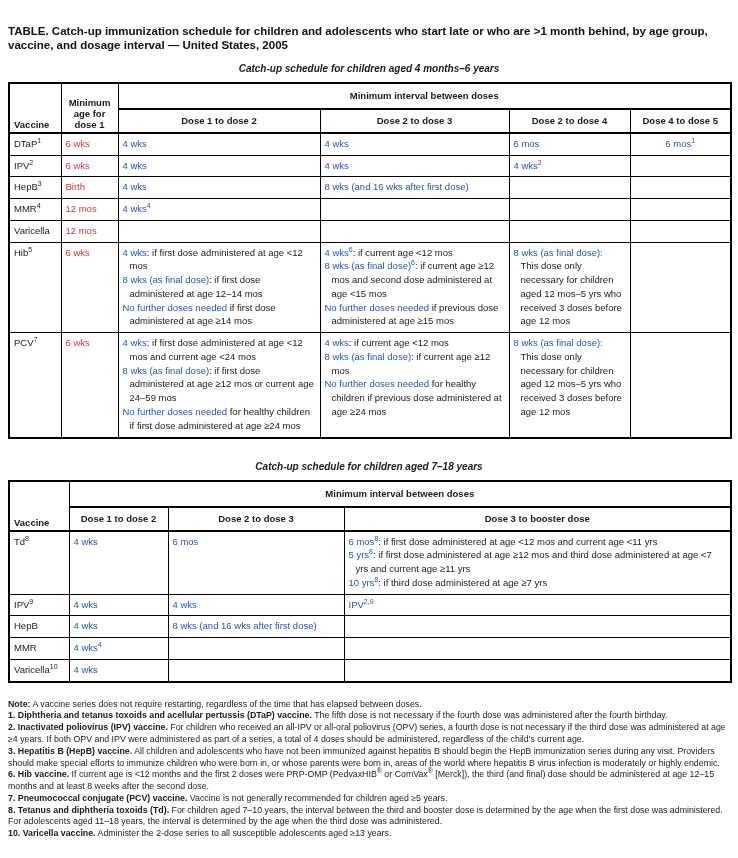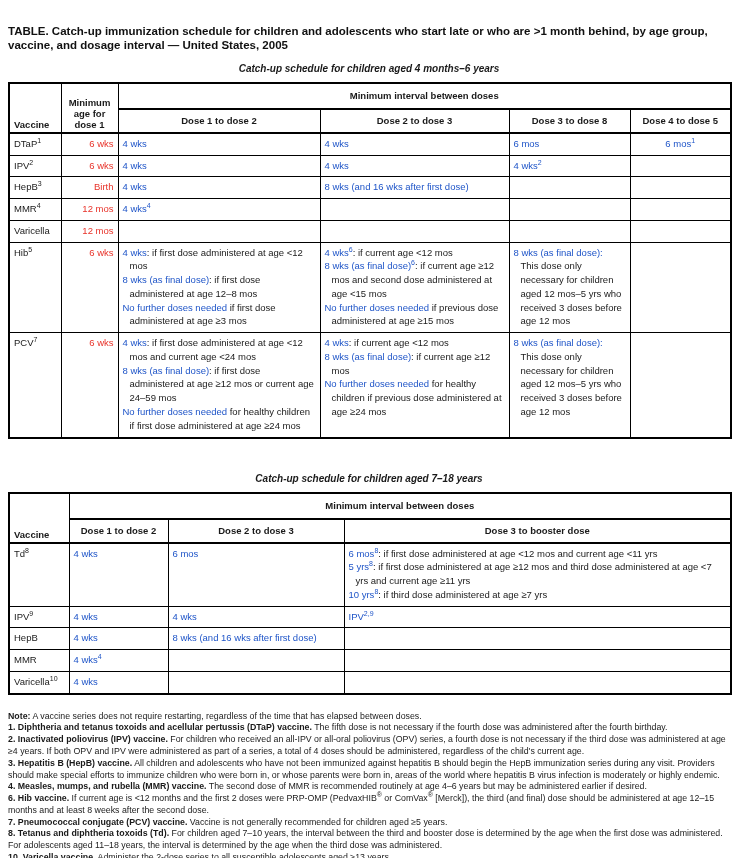--- a/index.html
+++ b/index.html
@@ -14,21 +14,21 @@
   table { border-width:2px; }
   th { font-size:9.5px; font-weight:bold; padding:2px 4px; background:#fff; }
   td { font-size:9.5px; line-height:1.45; padding:3px 4px 4px 4px; vertical-align:top; }
   .th-vaccine { text-align:left; vertical-align:bottom; padding-left:4px; }
   .th-minage { text-align:center; vertical-align:bottom; }
   .th-span { text-align:center; border-bottom:2px solid #000; height:20px; vertical-align:middle; }
   .th-sub { text-align:center; height:18px; vertical-align:middle; }
   tbody tr:first-child td { border-top:2px solid #000; }
 
   td.col-v { white-space:nowrap; }
-  td.col-m { text-align:right; white-space:nowrap; }
+  td.col-m { text-align:left; white-space:nowrap; }
   .t1 td.col-i3 { text-align:center; }
 
   .cellp { margin:0; padding-left:7px; text-indent:-7px; }
   .cellp.ind { padding-left:7px; text-indent:0; }
 
   sup { font-size:7px; line-height:0; }
 
   .footnotes { margin-top:16px; }
   .fn { font-size:8.8px; line-height:1.34; color:#1a1a1a; }
 </style>
@@ -52,21 +52,21 @@
     </colgroup>
     <thead>
       <tr>
         <th rowspan="2" class="th-vaccine">Vaccine</th>
         <th rowspan="2" class="th-minage">Minimum age for dose 1</th>
         <th colspan="4" class="th-span">Minimum interval between doses</th>
       </tr>
       <tr>
         <th class="th-sub">Dose 1 to dose 2</th>
         <th class="th-sub">Dose 2 to dose 3</th>
-        <th class="th-sub">Dose 3 to dose 8</th>
+        <th class="th-sub">Dose 2 to dose 4</th>
         <th class="th-sub">Dose 4 to dose 5</th>
       </tr>
     </thead>
     <tbody id="t1-body">
         <tr>
           <td class="col-v"><span>DTaP</span><sup>1</sup></td>
           <td class="col-m" style="color: rgb(232, 51, 42);">6 wks</td>
           <td class="col-i0">
             <div class="cellp"><span style="color: rgb(31, 85, 200);">4 wks</span></div>
           </td>
@@ -122,22 +122,22 @@
           <td class="col-i0"></td>
           <td class="col-i1"></td>
           <td class="col-i2"></td>
           <td class="col-i3"></td>
         </tr>
         <tr>
           <td class="col-v"><span>Hib</span><sup>5</sup></td>
           <td class="col-m" style="color: rgb(232, 51, 42);">6 wks</td>
           <td class="col-i0">
             <div class="cellp"><span style="color: rgb(31, 85, 200);">4 wks</span><span style="color: rgb(26, 26, 26);">: if first dose administered at age &lt;12 mos</span></div>
-            <div class="cellp"><span style="color: rgb(31, 85, 200);">8 wks (as final dose)</span><span style="color: rgb(26, 26, 26);">: if first dose administered at age 12–8 mos</span></div>
-            <div class="cellp"><span style="color: rgb(31, 85, 200);">No further doses needed</span><span style="color: rgb(26, 26, 26);"> if first dose administered at age ≥3 mos</span></div>
+            <div class="cellp"><span style="color: rgb(31, 85, 200);">8 wks (as final dose)</span><span style="color: rgb(26, 26, 26);">: if first dose administered at age 12–14 mos</span></div>
+            <div class="cellp"><span style="color: rgb(31, 85, 200);">No further doses needed</span><span style="color: rgb(26, 26, 26);"> if first dose administered at age ≥14 mos</span></div>
           </td>
           <td class="col-i1">
             <div class="cellp"><span style="color: rgb(31, 85, 200);">4 wks</span><sup style="color: rgb(31, 85, 200);">6</sup><span style="color: rgb(26, 26, 26);">: if current age &lt;12 mos</span></div>
             <div class="cellp"><span style="color: rgb(31, 85, 200);">8 wks (as final dose)</span><sup style="color: rgb(31, 85, 200);">6</sup><span style="color: rgb(26, 26, 26);">: if current age ≥12 mos and second dose administered at age &lt;15 mos</span></div>
             <div class="cellp"><span style="color: rgb(31, 85, 200);">No further doses needed</span><span style="color: rgb(26, 26, 26);"> if previous dose administered at age ≥15 mos</span></div>
           </td>
           <td class="col-i2">
             <div class="cellp"><span style="color: rgb(31, 85, 200);">8 wks (as final dose)</span><span style="color: rgb(31, 85, 200);">:</span></div>
             <div class="cellp ind"><span style="color: rgb(26, 26, 26);">This dose only necessary for children aged 12 mos–5 yrs who received 3 doses before age 12 mos</span></div>
           </td>
@@ -158,21 +158,21 @@
           </td>
           <td class="col-i2">
             <div class="cellp"><span style="color: rgb(31, 85, 200);">8 wks (as final dose)</span><span style="color: rgb(31, 85, 200);">:</span></div>
             <div class="cellp ind"><span style="color: rgb(26, 26, 26);">This dose only necessary for children aged 12 mos–5 yrs who received 3 doses before age 12 mos</span></div>
           </td>
           <td class="col-i3"></td>
         </tr>
       </tbody>
   </table>
 
-  <div class="section-heading" style="margin-top:34px;">Catch-up schedule for children aged 7–18 years</div>
+  <div class="section-heading" style="margin-top:22px;">Catch-up schedule for children aged 7–18 years</div>
 
   <table class="t2">
     <colgroup>
       <col style="width:60px">
         <col style="width:99px">
         <col style="width:176px">
         <col style="width:387px">
     </colgroup>
     <thead>
       <tr>
@@ -239,20 +239,19 @@
           <td class="col-i2"></td>
         </tr>
       </tbody>
   </table>
 
   <div class="footnotes" id="footnotes">
       <div class="fn"><span style="color: rgb(26, 26, 26); font-weight: bold;">Note:</span><span style="color: rgb(26, 26, 26);"> A vaccine series does not require restarting, regardless of the time that has elapsed between doses.</span></div>
       <div class="fn"><span style="color: rgb(26, 26, 26); font-weight: bold;">1. Diphtheria and tetanus toxoids and acellular pertussis (DTaP) vaccine.</span><span style="color: rgb(26, 26, 26);"> The fifth dose is not necessary if the fourth dose was administered after the fourth birthday.</span></div>
       <div class="fn"><span style="color: rgb(26, 26, 26); font-weight: bold;">2. Inactivated poliovirus (IPV) vaccine.</span><span style="color: rgb(26, 26, 26);"> For children who received an all-IPV or all-oral poliovirus (OPV) series, a fourth dose is not necessary if the third dose was administered at age ≥4 years. If both OPV and IPV were administered as part of a series, a total of 4 doses should be administered, regardless of the child's current age.</span></div>
       <div class="fn"><span style="color: rgb(26, 26, 26); font-weight: bold;">3. Hepatitis B (HepB) vaccine.</span><span style="color: rgb(26, 26, 26);"> All children and adolescents who have not been immunized against hepatitis B should begin the HepB immunization series during any visit. Providers should make special efforts to immunize children who were born in, or whose parents were born in, areas of the world where hepatitis B virus infection is moderately or highly endemic.</span></div>
-      <div class="fn"><span style="color: rgb(26, 26, 26); font-weight: bold;">4. Measles, mumps, and rubella (MMR) vaccine.</span><span style="color: rgb(26, 26, 26);"> The second dose of MMR is recommended routinely at age 4–6 years but may be administered earlier if desired.</span></div>
       <div class="fn"><span style="color: rgb(26, 26, 26); font-weight: bold;">6. Hib vaccine.</span><span style="color: rgb(26, 26, 26);"> If current age is &lt;12 months and the first 2 doses were PRP-OMP (PedvaxHIB</span><sup style="color: rgb(26, 26, 26);">®</sup><span style="color: rgb(26, 26, 26);"> or ComVax</span><sup style="color: rgb(26, 26, 26);">®</sup><span style="color: rgb(26, 26, 26);"> [Merck]), the third (and final) dose should be administered at age 12–15 months and at least 8 weeks after the second dose.</span></div>
       <div class="fn"><span style="color: rgb(26, 26, 26); font-weight: bold;">7. Pneumococcal conjugate (PCV) vaccine.</span><span style="color: rgb(26, 26, 26);"> Vaccine is not generally recommended for children aged ≥5 years.</span></div>
       <div class="fn"><span style="color: rgb(26, 26, 26); font-weight: bold;">8. Tetanus and diphtheria toxoids (Td).</span><span style="color: rgb(26, 26, 26);"> For children aged 7–10 years, the interval between the third and booster dose is determined by the age when the first dose was administered. For adolescents aged 11–18 years, the interval is determined by the age when the third dose was administered.</span></div>
       <div class="fn"><span style="color: rgb(26, 26, 26); font-weight: bold;">10. Varicella vaccine.</span><span style="color: rgb(26, 26, 26);"> Administer the 2-dose series to all susceptible adolescents aged ≥13 years.</span></div>
     </div>
 
 </div>
 
 </body></html>

